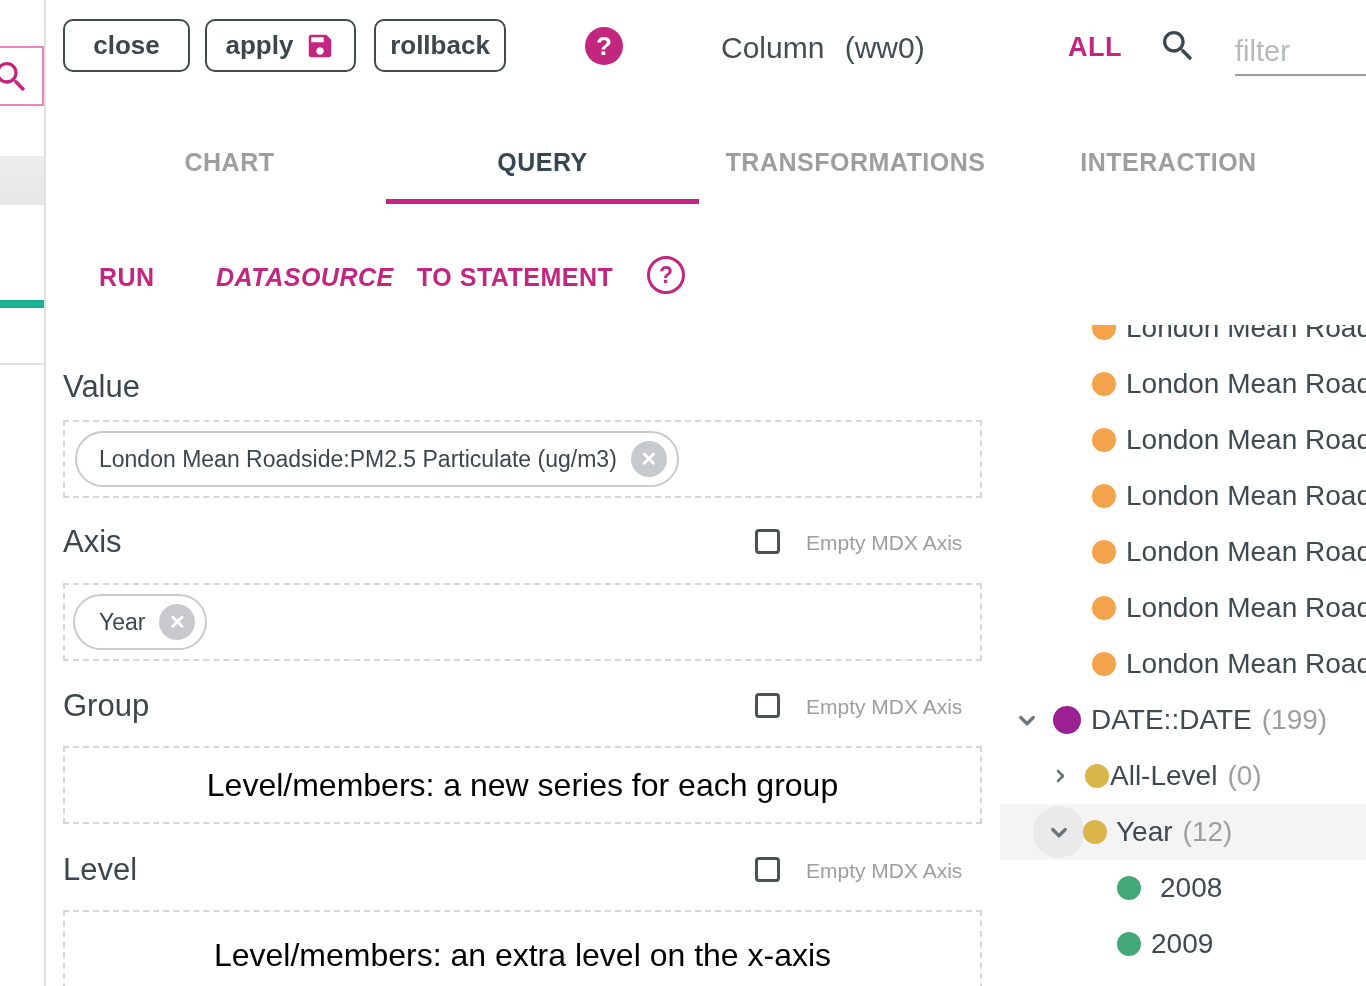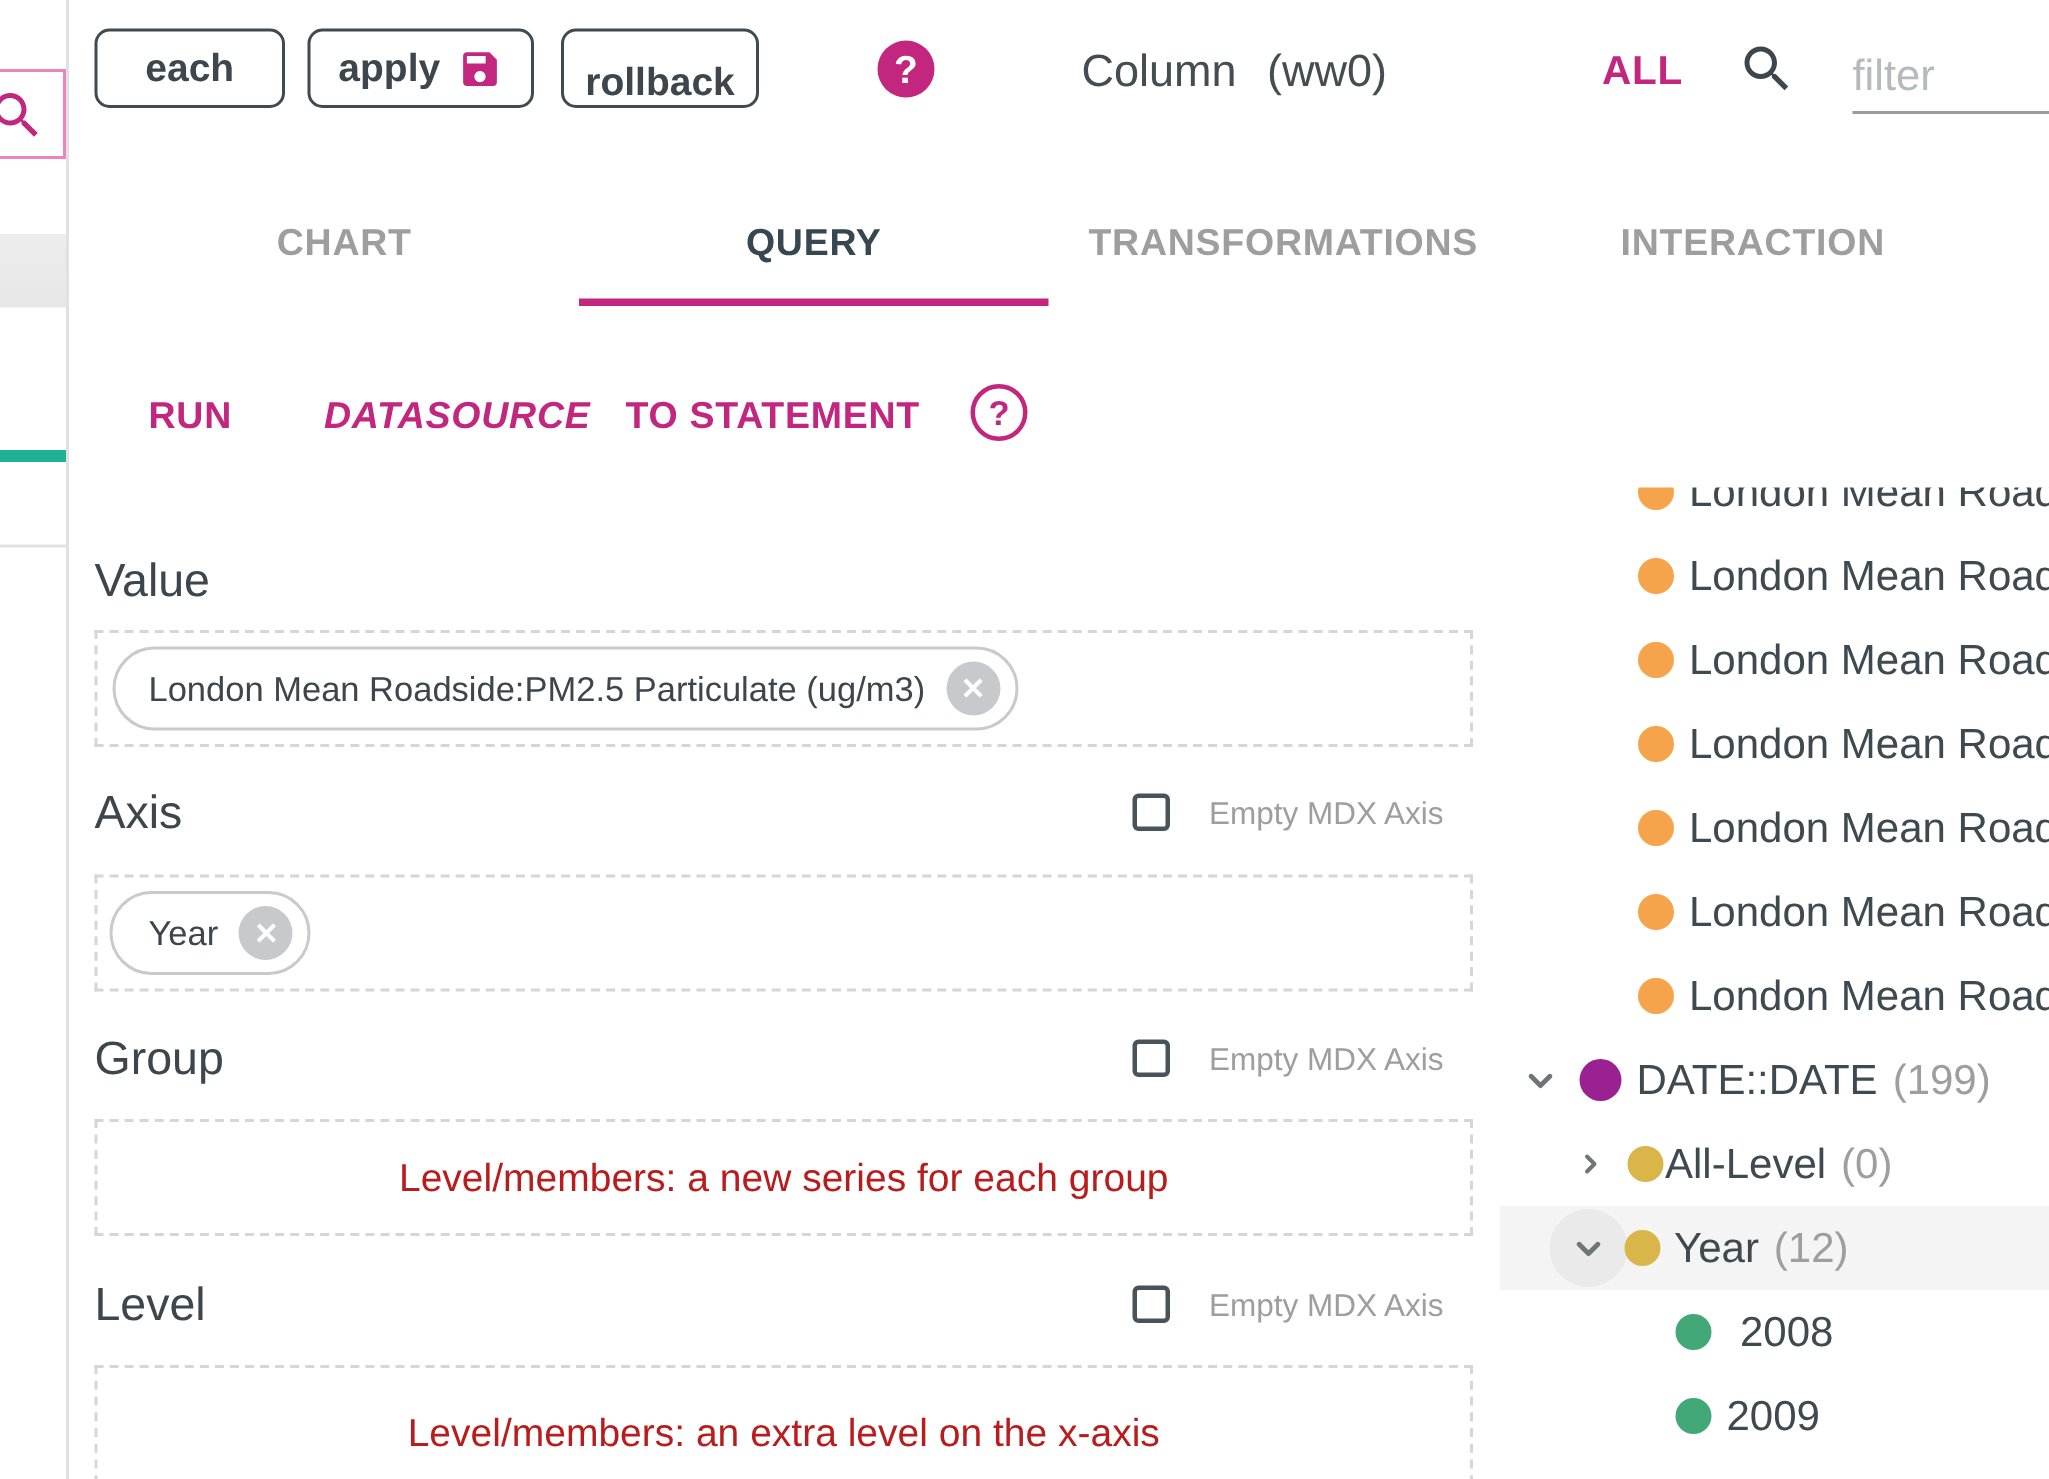--- a/index.html
+++ b/index.html
@@ -16,21 +16,21 @@
   .teal-line { position:absolute; left:0; top:300px; width:44px; height:8px; background:#1fb294; }
   .thin-line { position:absolute; left:0; top:363px; width:44px; height:2px; background:#e3e3e3; }
   .vline { position:absolute; left:44px; top:0; width:2px; height:986px; background:#e1e1e1; }
 
   
   .btn { position:absolute; top:19px; height:53px; border:2.5px solid #3f4a51; border-radius:10px;
          background:#fff; color:#3c464c; font-weight:bold; font-size:26px;
          display:flex; align-items:center; justify-content:center; gap:12px; cursor:pointer; }
   .btn-close { left:63px; width:127px; }
   .btn-apply { left:205px; width:151px; }
-  .btn-rollback { left:374px; width:132px;align-items:flex-end; }
+  .btn-rollback { left:374px; width:132px; }
   .help-filled { position:absolute; left:585px; top:27px; width:38px; height:38px; border-radius:50%;
                  background:#c2267e; color:#fff; font-weight:bold; font-size:26px;
                  display:flex; align-items:center; justify-content:center; cursor:pointer; }
   .dlg-title { position:absolute; left:721px; top:31px; font-size:30px; color:#444e52;
                word-spacing:12px; white-space:nowrap; }
   .all-btn { position:absolute; left:1041px; top:32px; font-size:27px; font-weight:bold;
              color:#c2267e; letter-spacing:0.5px; cursor:pointer;margin-left:27px; }
   .search-ic { position:absolute; left:1158px; top:26px; width:40px; height:40px; }
   .filter-input { position:absolute; left:1235px; top:28px; width:131px; height:48px;
                   border:none; outline:none; border-bottom:2px solid #9b9b9b;
@@ -55,21 +55,21 @@
                   font-size:23px; display:flex; align-items:center; justify-content:center; cursor:pointer; }
 
   
   .sec-label { position:absolute; left:63px; font-size:31px; color:#3c464c; line-height:1; }
   .dropzone { position:absolute; left:63px; width:919px; border:2px dashed #d6d6d6;
               display:flex; align-items:center; }
   .dz-value { top:420px; height:78px; padding-left:10px; }
   .dz-axis  { top:583px; height:78px; padding-left:8px; }
   .dz-group { top:746px; height:78px; justify-content:center; }
   .dz-level { top:910px; height:90px; justify-content:center; }
-  .dz-placeholder { font-size:26px; color:#b91c1c; }
+  .dz-placeholder { font-size:32px; color:#000000; }
   .chip { display:inline-flex; align-items:center; height:56px; border:2px solid #cacaca;
           border-radius:30px; background:#fff; padding:0 10px 0 22px; gap:14px;
           font-size:23px; color:#3c464c; white-space:nowrap; }
   .chip-x { width:36px; height:36px; border-radius:50%; background:#c7cacc; color:#fff;
             font-size:20px; font-weight:bold; display:flex; align-items:center;
             justify-content:center; cursor:pointer; flex:none; }
   .cbx { position:absolute; left:755px; width:25px; height:25px; border:3px solid #49545a;
          border-radius:4px; background:#fff; cursor:pointer; }
   .cbx-label { position:absolute; left:806px; font-size:21px; color:#9e9e9e; }
 
@@ -97,21 +97,21 @@
   <div class="teal-line"></div>
   <div class="thin-line"></div>
   <div class="pink-box"></div>
   <svg class="pink-mag" viewBox="0 0 24 24">
     <path d="M15.5 14h-.79l-.28-.27C15.41 12.59 16 11.11 16 9.5 16 5.91 13.09 3 9.5 3S3 5.91 3 9.5 5.91 16 9.5 16c1.61 0 3.09-.59 4.23-1.57l.27.28v.79l5 4.99L20.49 19l-4.99-5zm-6 0C7.01 14 5 11.99 5 9.5S7.01 5 9.5 5 14 7.01 14 9.5 11.99 14 9.5 14z" fill="#c2267e"></path>
   </svg>
 </div>
 <div class="vline"></div>
 
 <div class="btn btn-close">
-  <span>each</span>
+  <span>close</span>
 </div>
 <div class="btn btn-apply">
   <span>apply</span>
   <svg width="30" height="30" viewBox="0 0 24 24">
     <path d="M17 3H5c-1.11 0-2 .9-2 2v14c0 1.1.89 2 2 2h14c1.1 0 2-.9 2-2V7l-4-4zm-5 16c-1.66 0-3-1.34-3-3s1.34-3 3-3 3 1.34 3 3-1.34 3-3 3zm3-10H5V5h10v4z" fill="#c2267e"></path>
   </svg>
 </div>
 <div class="btn btn-rollback">
   <span>rollback</span>
 </div>

